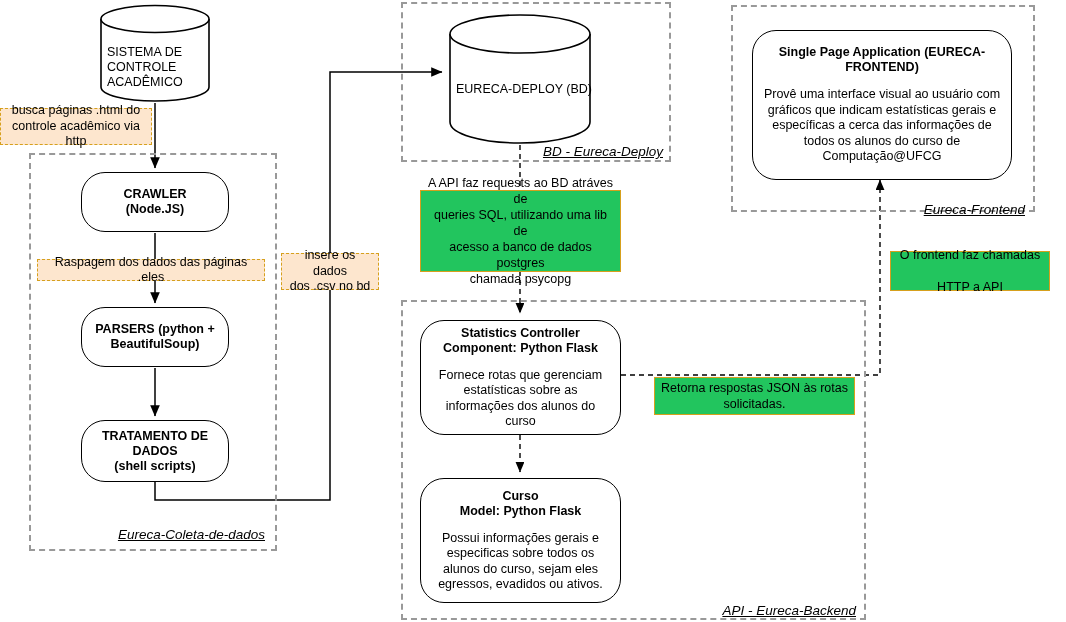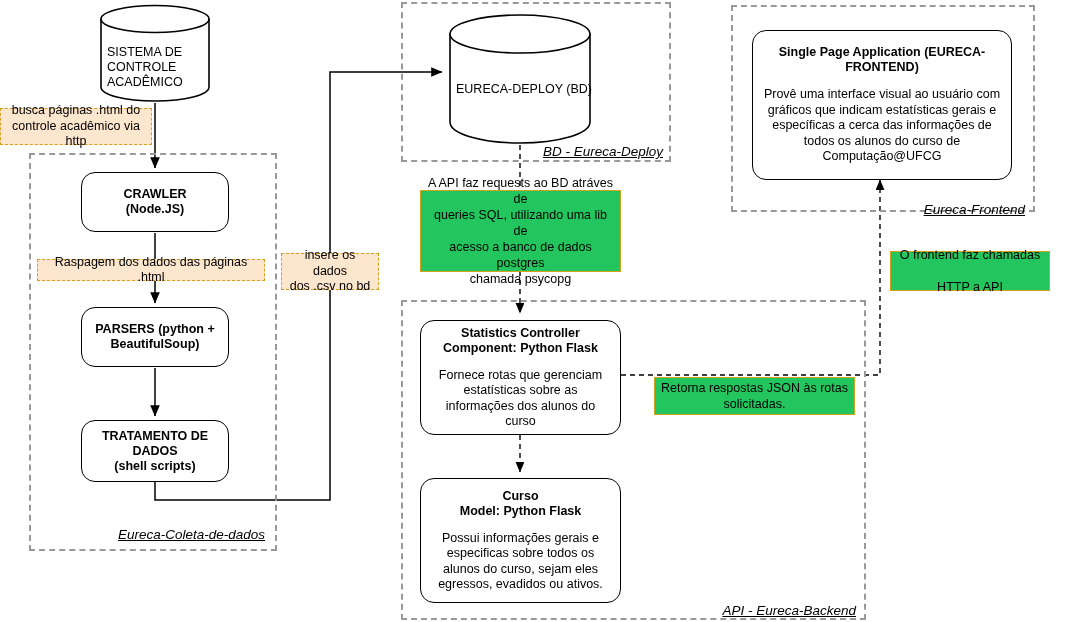--- a/index.html
+++ b/index.html
@@ -34,21 +34,21 @@
     white-space: nowrap;
     text-align: right;
     text-decoration: underline;
   }
 
   
   .box {
     position: absolute;
     box-sizing: border-box;
     border: 1.6px solid #000000;
-    border-radius: 14px;
+    border-radius: 24px;
     background: #ffffff;
     display: flex;
     flex-direction: column;
     align-items: center;
     justify-content: center;
     text-align: center;
     color: #000000;
     padding: 4px 8px;
   }
   .box .title {
@@ -221,21 +221,21 @@
     </div>
     <div class="body">Provê uma interface visual ao usuário com gráficos que indicam estatísticas gerais e específicas a cerca das informações de todos os alunos do curso de Computação@UFCG</div>
   </div>
 
   <div class="note-dashed" style="left:0px; top:108px; width:152px; height:37px; flex-direction:column;">
     <div>busca páginas .html do</div>
     <div>controle acadêmico via http</div>
   </div>
 
   <div class="note-dashed" style="left:37px; top:259px; width:228px; height:22px;">
-    <div>Raspagem dos dados das páginas .html</div>
+    <div>Raspagem dos dados das páginas .eles</div>
   </div>
 
   <div class="note-dashed" style="left:281px; top:253px; width:98px; height:37px; flex-direction:column;">
     <div>insere os dados</div>
     <div>dos .csv no bd</div>
   </div>
 
   <div class="note-solid" style="left:420px; top:190px; width:201px; height:82px; flex-direction:column;">
     <div>A API faz requests ao BD atráves de</div>
     <div>queries SQL, utilizando uma lib de</div>

